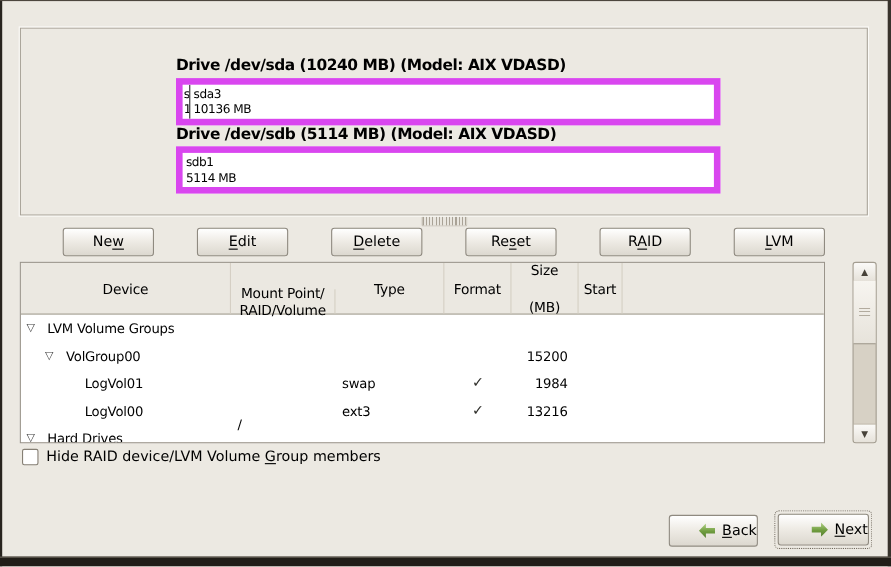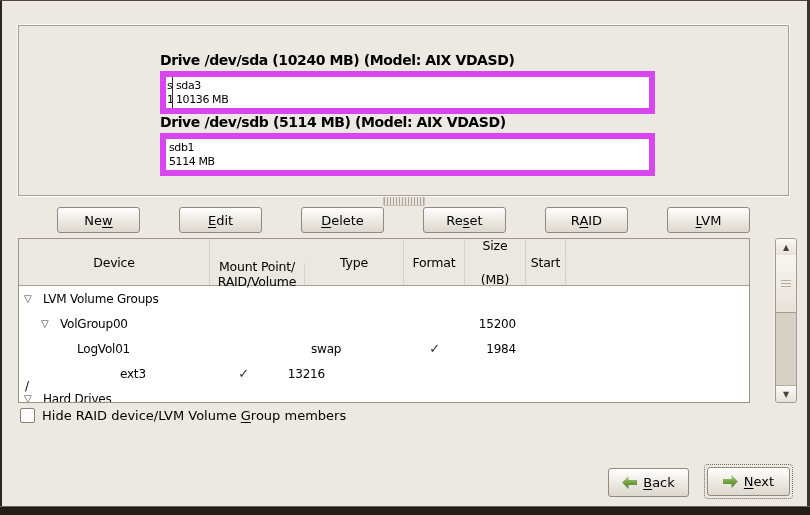--- a/index.html
+++ b/index.html
@@ -103,21 +103,21 @@
     width:13px;height:13px;background:#fff;border:1px solid #857f74;
     border-radius:2px;box-sizing:content-box;flex:none;
   }
   .check-label{margin-left:7px;font-size:13px;}
 
   
   .nav-btn{
     position:absolute;box-sizing:border-box;height:29px;
     background:linear-gradient(180deg,#ffffff,#efece6 45%,#dcd8cf);
     border:1px solid #8f8a80;border-radius:3px;
-    display:flex;align-items:center;justify-content:center;font-size:13px;
+    display:flex;align-items:center;justify-content:flex-end;font-size:13px;
   }
   .back-btn{left:608px;top:468px;width:81px;}
   .next-wrap{
     position:absolute;left:704px;top:464px;width:89px;height:35px;box-sizing:border-box;
     border:1px dotted #6e675c;border-radius:4px;padding:2px;
   }
   .next-btn{position:static;width:100%;height:100%;}
   .arrow{display:inline-block;width:15px;height:13px;margin-right:6px;flex:none;
     background:linear-gradient(180deg,#b2d286,#6f9c3f 55%,#567f30);
     filter:drop-shadow(0 0 0.5px #3a5c22);}
@@ -236,20 +236,24 @@
     <div class="bcell c1 cell-mount"></div>
     <div class="bcell c2 cell-type">swap</div>
     <div class="bcell c3 cell-format">✓</div>
     <div class="bcell c4 cell-size">1984</div>
     <div class="bcell c5 cell-start"></div>
     <div class="bcell c6 cell-end"></div>
     <div class="bcell c7"></div>
   </div>
 
   <div class="prow">
+    <div class="bcell c0 cell-device ind2">
+        <span class="expander"></span>
+        <span>LogVol00</span>
+      </div>
     <div class="bcell c1 cell-mount">/</div>
     <div class="bcell c2 cell-type">ext3</div>
     <div class="bcell c3 cell-format">✓</div>
     <div class="bcell c4 cell-size">13216</div>
     <div class="bcell c5 cell-start"></div>
     <div class="bcell c6 cell-end"></div>
     <div class="bcell c7"></div>
   </div>
 
   <div class="prow">

